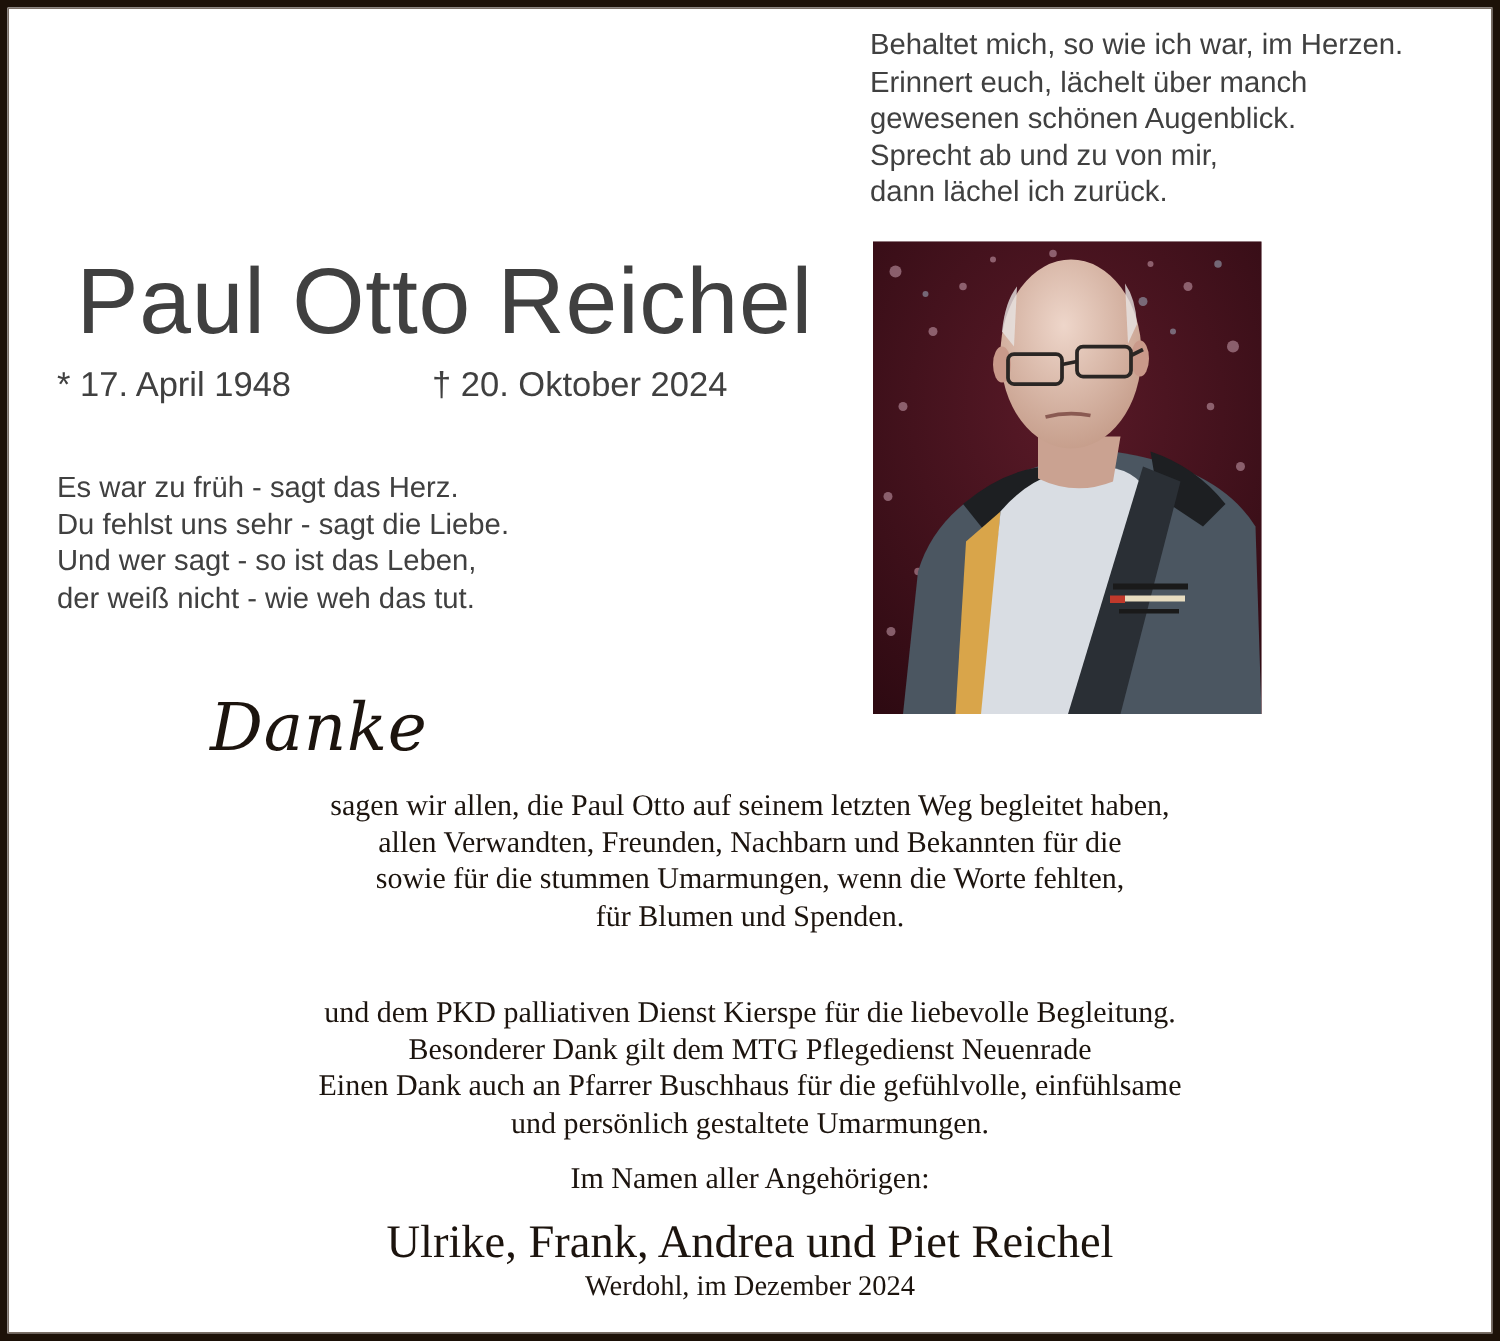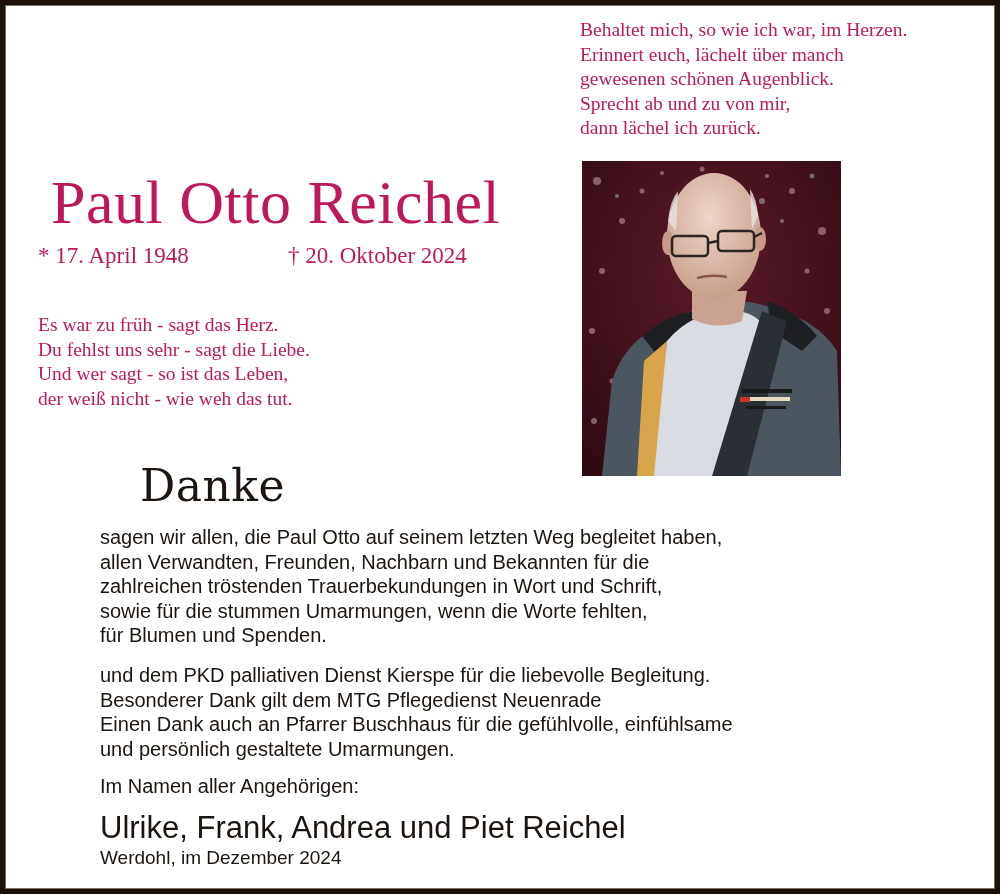--- a/index.html
+++ b/index.html
@@ -4,21 +4,21 @@
 <style>
   html, body { margin: 0; padding: 0; background: #ffffff; }
   body { width: 1000px; height: 894px; position: relative; overflow: hidden; }
   .frame {
     position: absolute; left: 0; top: 0; width: 1000px; height: 894px;
     box-sizing: border-box;
     border: 5px solid #1c1108;
     box-shadow: inset 0 0 0 1px #7a6f66;
     background: #ffffff;
   }
-  .txt { font-family: Liberation Serif, serif; color: #be185d; }
+  .txt { font-family: Liberation Sans, sans-serif; color: #404040; }
   .poem-top {
     position: absolute; left: 580px; top: 18px;
     font-size: 19.5px; line-height: 24.5px; white-space: pre;
   }
   .title {
     position: absolute; left: 51px; top: 164px;
     font-size: 62px; line-height: 76px; letter-spacing: 0.5px; white-space: nowrap;
   }
   .dates {
     position: absolute; left: 38px; top: 242px;
@@ -28,26 +28,26 @@
   .poem-left {
     position: absolute; left: 38px; top: 313px;
     font-size: 19.5px; line-height: 24.5px; white-space: pre;
   }
   .photo {
     position: absolute; left: 582px; top: 161px; width: 259px; height: 315px;
     overflow: hidden; background: #3a0f18;
   }
   .danke {
     position: absolute; left: 140px; top: 456px;
-    font-family: "DejaVu Serif", serif; 
+    font-family: "DejaVu Serif", serif; font-style: italic;
     font-size: 44px; line-height: 60px; color: #1c140e; letter-spacing: 0.5px;
   }
   .center-block {
-    position: absolute; left: 100px; width: 800px; text-align: left;
-    font-family: Liberation Sans, sans-serif; color: #1c140e;
+    position: absolute; left: 100px; width: 800px; text-align: center;
+    font-family: Liberation Serif, serif; color: #1c140e;
   }
   .thanks {
     top: 525px; font-size: 20px; line-height: 24.5px; white-space: pre;
   }
   .special {
     top: 663px; font-size: 20px; line-height: 24.5px; white-space: pre;
   }
   .behalf { top: 773px; font-size: 20px; line-height: 26px; }
   .names  { top: 810px; font-size: 31px; line-height: 36px; }
   .place  { top: 845px; font-size: 19px; line-height: 26px; }
@@ -140,19 +140,19 @@
       <line x1="126" y1="82" x2="136" y2="80"></line>
       <line x1="172" y1="76" x2="180" y2="72"></line>
     </g>
 
     <path d="M115 117 Q130 113 145 116" stroke="#8a5a52" stroke-width="2.5" fill="none"></path>
   </svg>
 </div>
 
 <div class="danke">Danke</div>
 
-<div class="center-block thanks"><div>sagen wir allen, die Paul Otto auf seinem letzten Weg begleitet haben,</div><div>allen Verwandten, Freunden, Nachbarn und Bekannten für die</div><div>zahlreichen tröstenden Trauerbekundungen in Wort und Schrift,</div><div>sowie für die stummen Umarmungen, wenn die Worte fehlten,</div><div>für Blumen und Spenden.</div></div>
+<div class="center-block thanks"><div>sagen wir allen, die Paul Otto auf seinem letzten Weg begleitet haben,</div><div>allen Verwandten, Freunden, Nachbarn und Bekannten für die</div><div>sowie für die stummen Umarmungen, wenn die Worte fehlten,</div><div>für Blumen und Spenden.</div></div>
 
 <div class="center-block special"><div>und dem PKD palliativen Dienst Kierspe für die liebevolle Begleitung.</div><div>Besonderer Dank gilt dem MTG Pflegedienst Neuenrade</div><div>Einen Dank auch an Pfarrer Buschhaus für die gefühlvolle, einfühlsame</div><div>und persönlich gestaltete Umarmungen.</div></div>
 
 <div class="center-block behalf">Im Namen aller Angehörigen:</div>
 <div class="center-block names">Ulrike, Frank, Andrea und Piet Reichel</div>
 <div class="center-block place">Werdohl, im Dezember 2024</div>
 
 </body></html>

